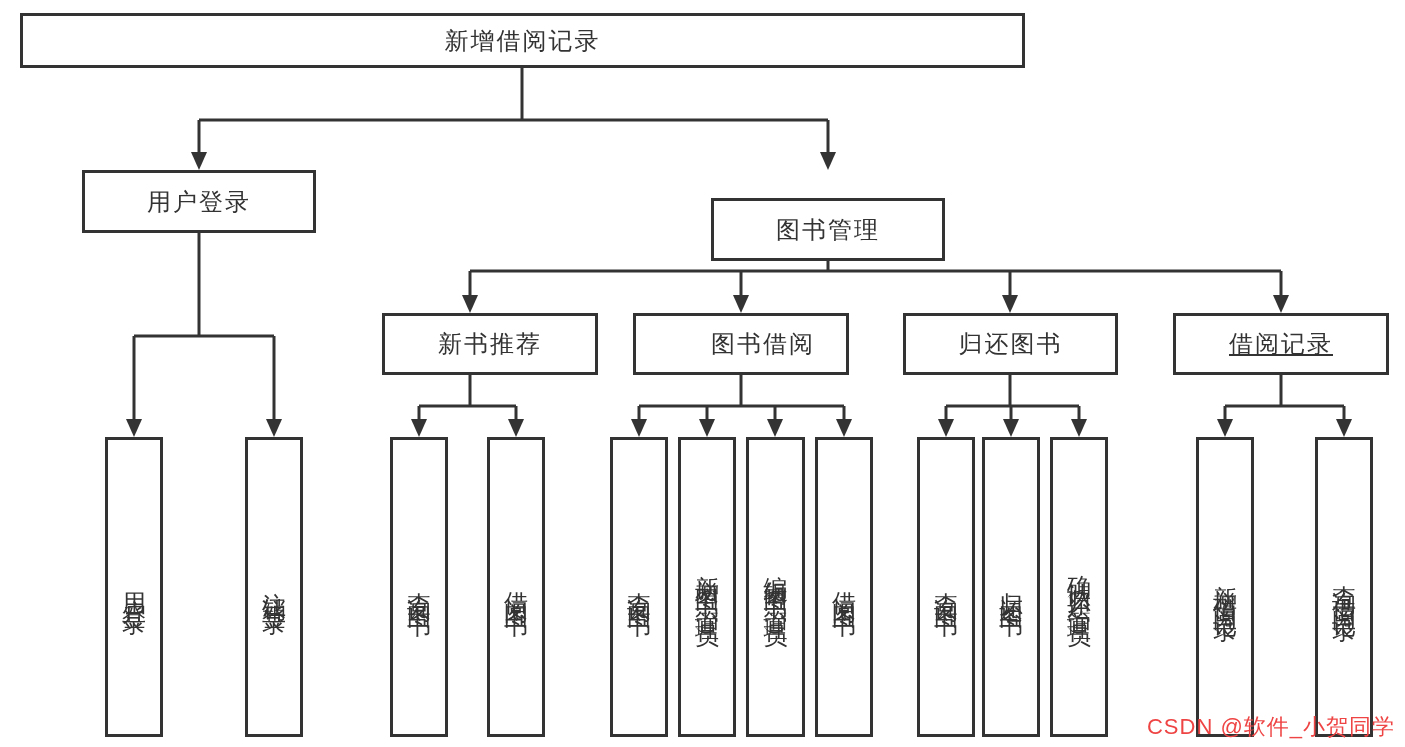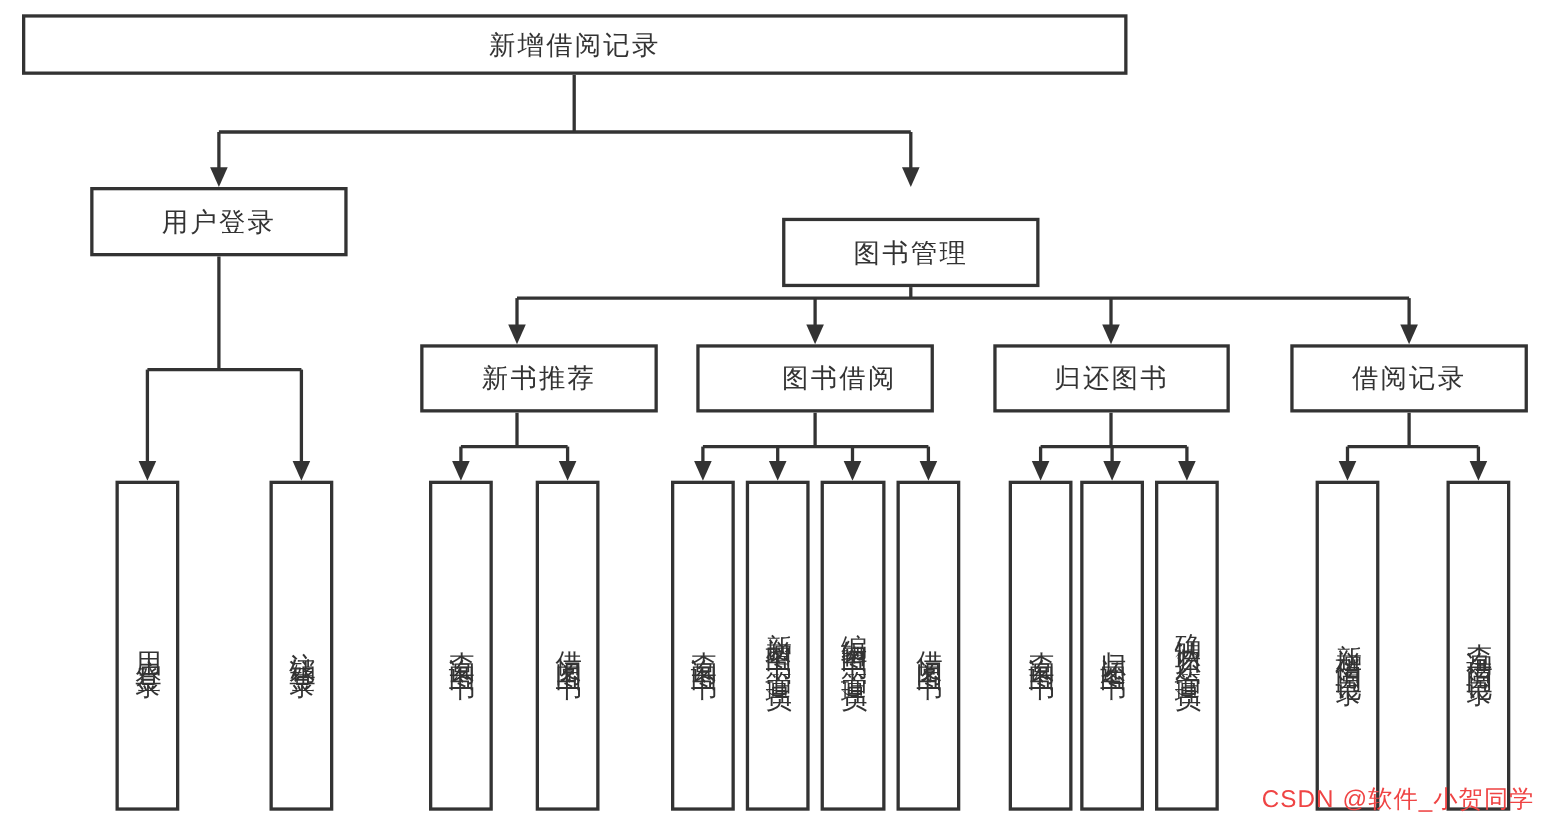--- a/index.html
+++ b/index.html
@@ -122,21 +122,21 @@
 
   <div class="node" style="left:382px;top:313px;width:216px;height:62px;">
     <span>新书推荐</span>
   </div>
   <div class="node" style="left:633px;top:313px;width:216px;height:62px;padding-left:44px;">
     <span>图书借阅</span>
   </div>
   <div class="node" style="left:903px;top:313px;width:215px;height:62px;">
     <span>归还图书</span>
   </div>
-  <div class="node" style="left:1173px;top:313px;width:216px;height:62px;">
+  <div class="node" style="left:1173px;top:313px;width:216px;height:62px;text-decoration:underline;">
     <span>借阅记录</span>
   </div>
 
   <div class="node vnode" style="left:105px;top:437px;width:58px;height:300px;">
     <span>用户登录</span>
   </div>
   <div class="node vnode" style="left:245px;top:437px;width:58px;height:300px;">
     <span>注销登录</span>
   </div>
 

